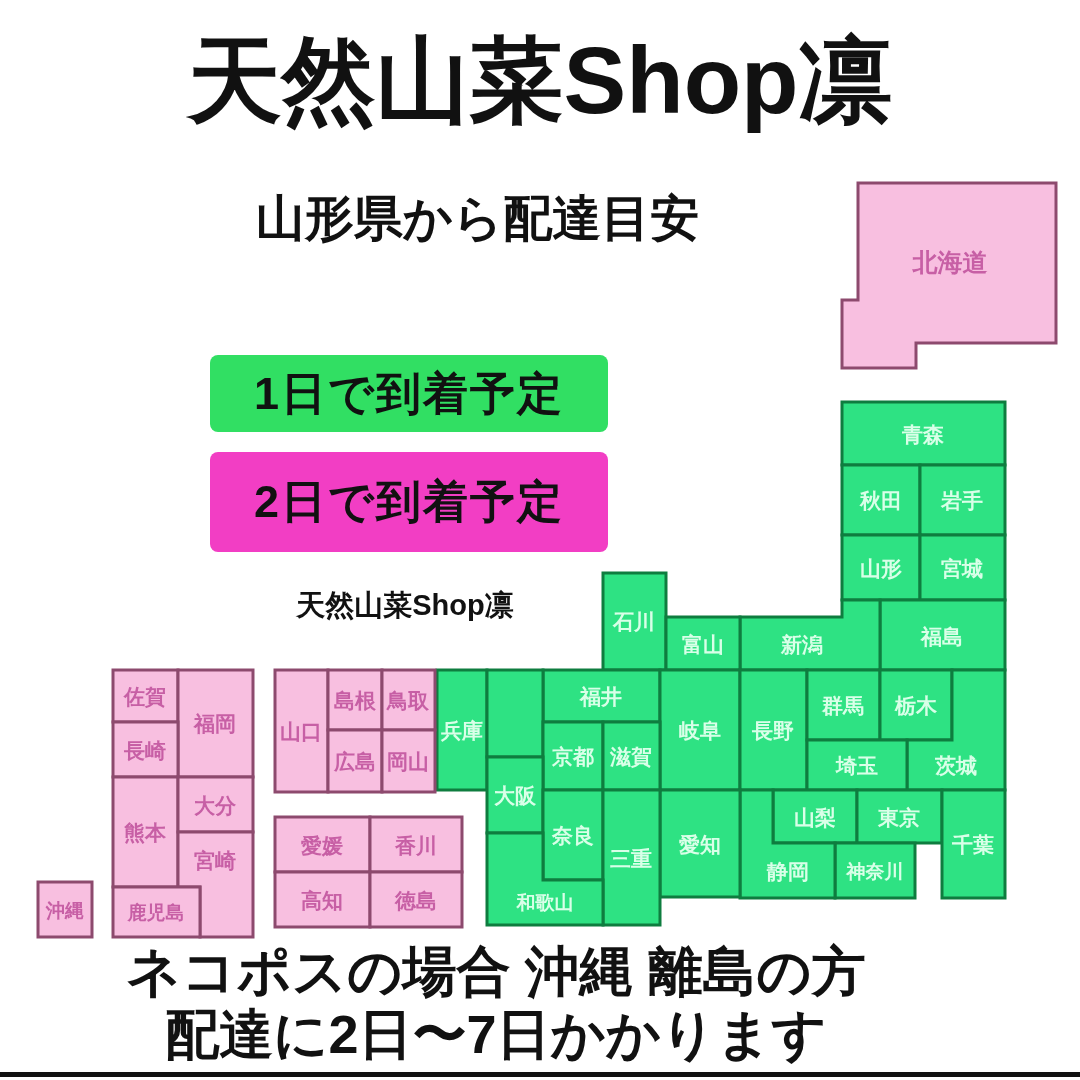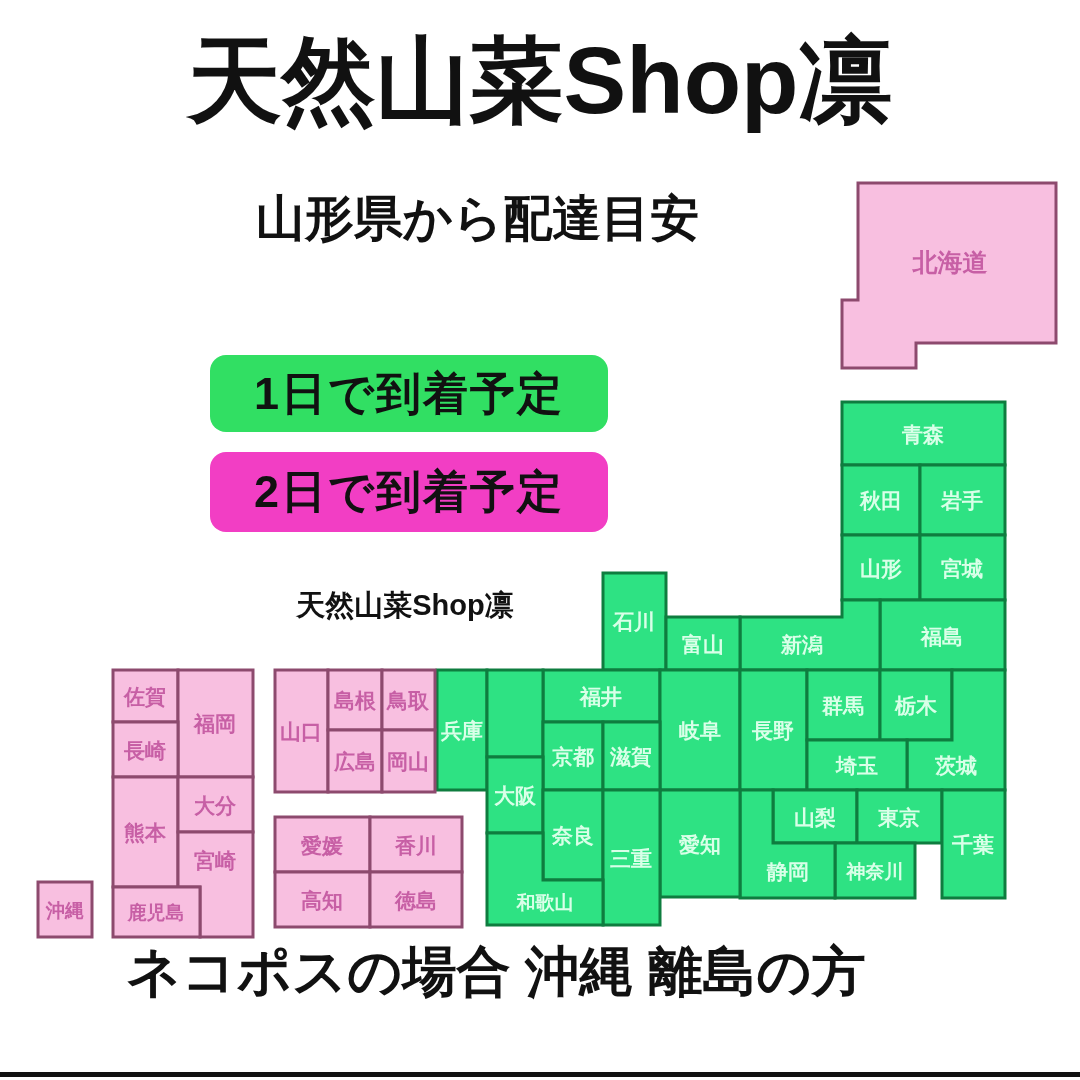--- a/index.html
+++ b/index.html
@@ -15,25 +15,25 @@
     color:var(--ink,#111);white-space:nowrap;
   }
   .subtitle{
     position:absolute;top:186px;left:0;width:955px;margin:0;
     text-align:center;font-size:49px;font-weight:900;
     color:var(--ink,#111);white-space:nowrap;
   }
   .legend-bar{
     position:absolute;left:210px;width:398px;
     display:flex;align-items:center;justify-content:center;
-    border-radius:16px;color:var(--ink,#111);
+    border-radius:8px;color:var(--ink,#111);
     font-size:45px;font-weight:900;letter-spacing:2px;white-space:nowrap;
   }
   .legend-one{top:355px;height:77px;background:var(--legend-green,#31df63);}
-  .legend-two{top:452px;height:80px;background:var(--legend-pink,#f23ec4);}
+  .legend-two{top:452px;height:100px;background:var(--legend-pink,#f23ec4);}
   .watermark{
     position:absolute;top:586px;left:278px;width:254px;margin:0;
     text-align:center;font-size:29px;font-weight:900;color:var(--ink,#111);
     white-space:nowrap;
   }
   .map-svg{position:absolute;top:0;left:0;width:1080px;height:1080px;}
   .cell-g{fill:var(--map-green-fill,#2ee283);stroke:var(--map-green-border,#0e7d3f);stroke-width:3;}
   .cell-p{fill:var(--map-pink-fill,#f8bfe0);stroke:var(--map-pink-border,#8d4a6e);stroke-width:3;}
   .t{font-weight:700;font-size:21px;text-anchor:middle;dominant-baseline:central;
      font-family:"Liberation Sans","DejaVu Sans",sans-serif;}
@@ -265,16 +265,17 @@
       <text class="t t3 tp" x="156" y="912">鹿児島</text>
     </g>
     <g>
       <rect class="cell-p" x="38" y="882" width="54" height="55"></rect>
       <text class="t t3 tp" x="65" y="910">沖縄</text>
     </g>
   </svg>
 
   <div class="footer">
     <div>ネコポスの場合 沖縄 離島の方</div>
+    <div>配達に2日〜7日かかります</div>
   </div>
 
   <div class="bottom-rule"></div>
 </div>
 
 </body></html>

